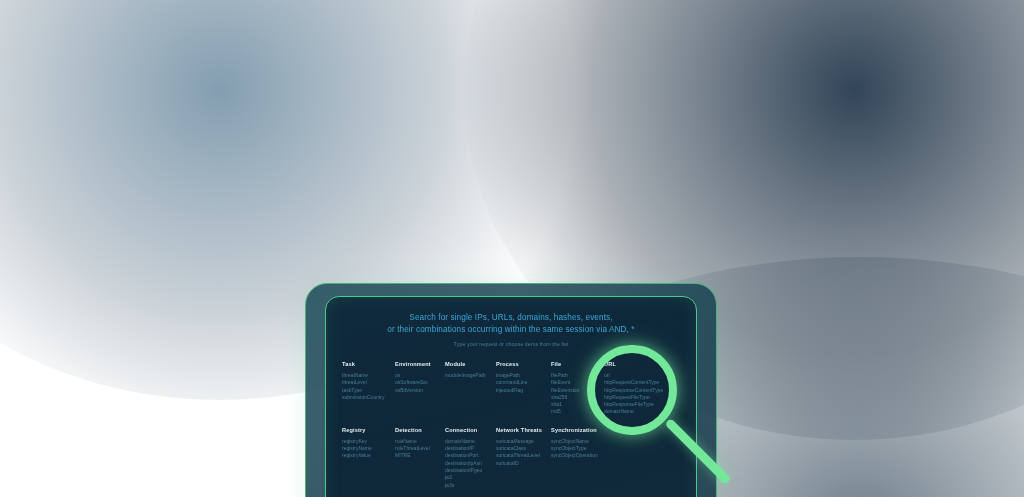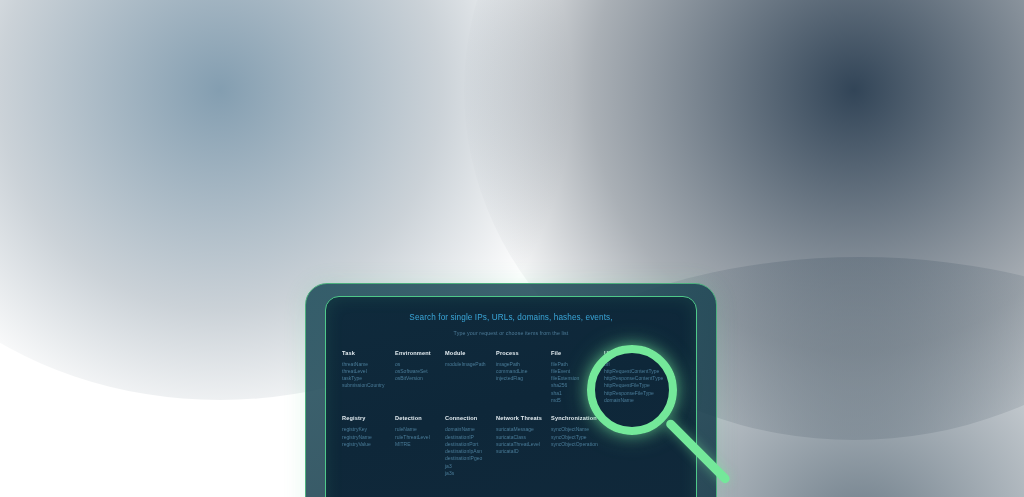--- a/index.html
+++ b/index.html
@@ -132,20 +132,21 @@
   <div class="bg-glow-b"></div>
   <div class="bg-glow-c"></div>
 
   <div class="device-outer"></div>
 
   <div class="device-inner">
     <div class="screen-pad">
 
       <div class="headline">
         <span class="line">Search for single IPs, URLs, domains, hashes, events,</span>
+        <span class="line">or their combinations occurring within the same session via AND, *</span>
       </div>
 
       <div class="subline">Type your request or choose items from the list</div>
 
       <div class="grid-block">
 
         <div class="cat-row">
 
           <div class="cat w1">
             <div class="cat-title">Task</div>

